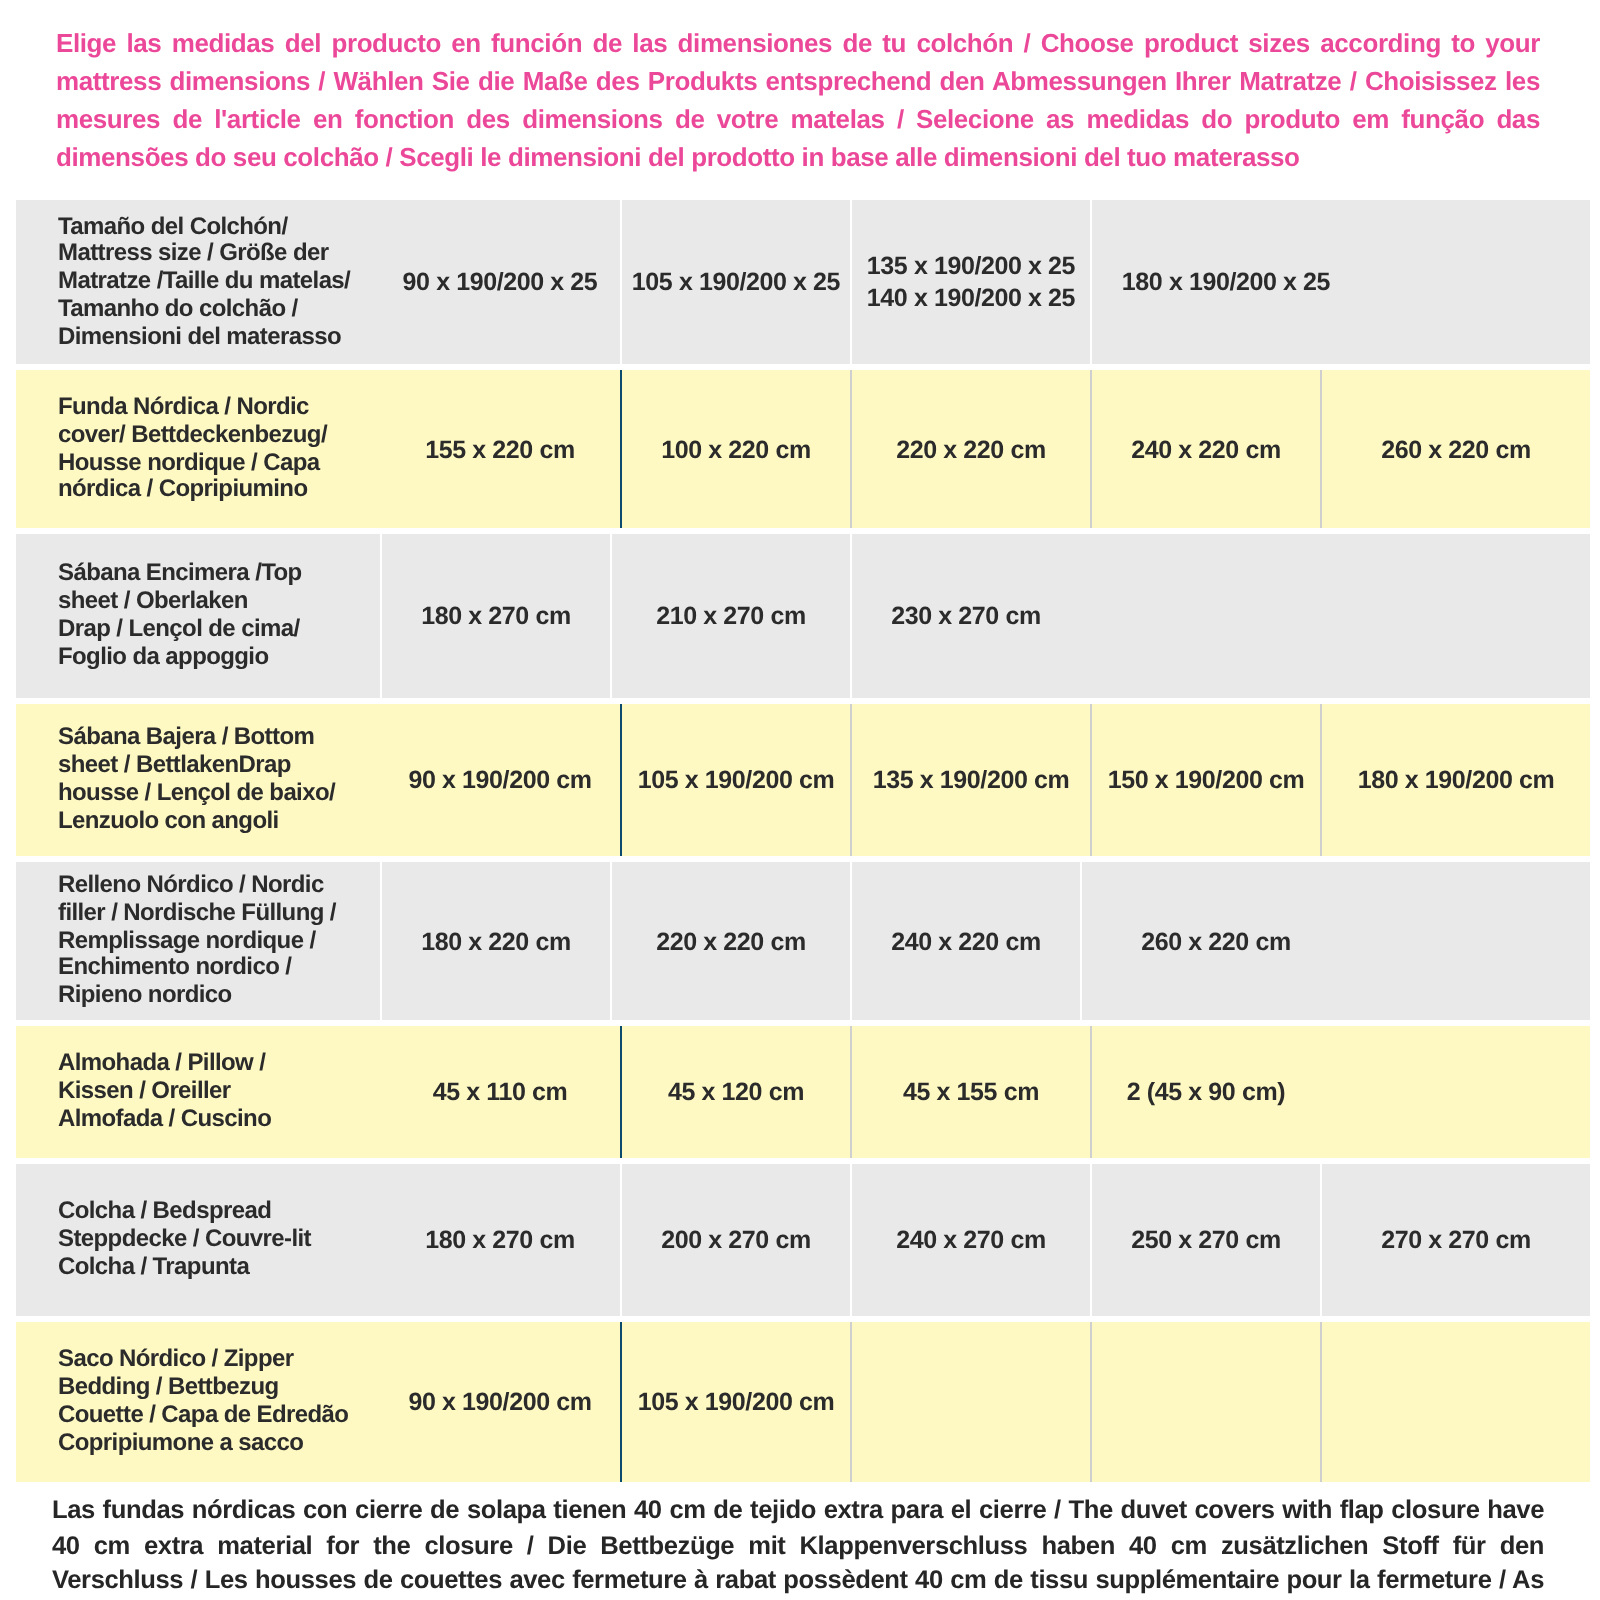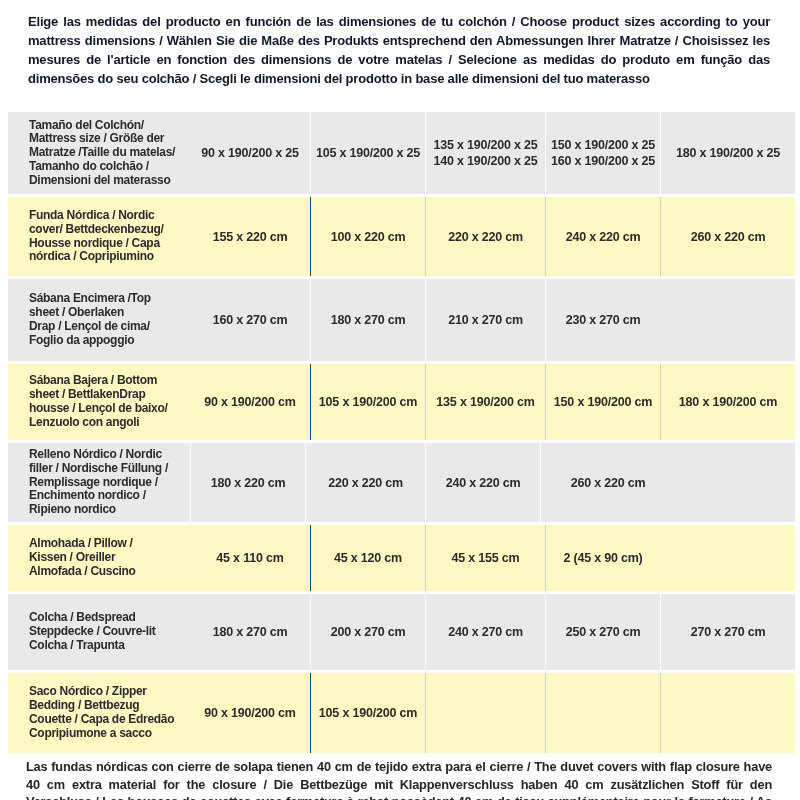--- a/index.html
+++ b/index.html
@@ -3,23 +3,23 @@
 <meta charset="utf-8">
 <style>
   html,body{margin:0;padding:0;}
   body{
     width:800px;height:800px;overflow:hidden;background:#ffffff;
     font-family:"Liberation Sans","DejaVu Sans",sans-serif;
     color:#2b2b2b;-webkit-font-smoothing:antialiased;
   }
   .intro{
     padding:12px 30px 0 28px;
-    margin-bottom:24px;
+    margin-bottom:12px;
     font-size:13px;font-weight:bold;text-align:justify;
-    line-height:19px;letter-spacing:-0.2px;color:#0f172a;
+    line-height:19px;letter-spacing:-0.2px;color:#ec4899;
   }
   .size-table{margin-left:8px;width:787px;}
   .trow{display:flex;margin-bottom:3px;background:#fef9c3;}
   .trow.alt{background:#e9e9e9;}
   .r1{height:82px}.r2{height:79px}.r3{height:82px}.r4{height:76px}
   .r5{height:79px}.r6{height:66px}.r7{height:76px}.r8{height:80px}
   .cell{box-sizing:border-box;}
   .label{
     width:182px;padding-left:21px;padding-right:2px;
     display:flex;flex-direction:column;justify-content:center;
@@ -53,43 +53,40 @@
   <div class="trow r1 alt">
     <div class="cell label">Tamaño del Colchón/
 Mattress size / Größe der
 Matratze /Taille du matelas/
 Tamanho do colchão /
 Dimensioni del materasso</div>
     <div class="cell val c1">90 x 190/200 x 25</div>
     <div class="cell val c2">105 x 190/200 x 25</div>
     <div class="cell val c3">135 x 190/200 x 25
 140 x 190/200 x 25</div>
-    <div class="cell val c4">150 x 190/200 x 25
-160 x 190/200 x 25</div>
     <div class="cell val c5">180 x 190/200 x 25</div>
   </div>
 
   <div class="trow r2">
     <div class="cell label">Funda Nórdica /  Nordic
 cover/ Bettdeckenbezug/
 Housse nordique  / Capa
 nórdica / Copripiumino</div>
     <div class="cell val c1">155 x 220 cm</div>
     <div class="cell val c2">100 x 220 cm</div>
     <div class="cell val c3">220 x 220 cm</div>
     <div class="cell val c4">240 x 220 cm</div>
     <div class="cell val c5">260 x 220 cm</div>
   </div>
 
   <div class="trow r3 alt">
     <div class="cell label">Sábana Encimera /Top
 sheet / Oberlaken
 Drap / Lençol de cima/
 Foglio da appoggio</div>
-    <div class="cell val c1">160 x 270 cm</div>
     <div class="cell val c2">180 x 270 cm</div>
     <div class="cell val c3">210 x 270 cm</div>
     <div class="cell val c4">230 x 270 cm</div>
   </div>
 
   <div class="trow r4">
     <div class="cell label">Sábana Bajera / Bottom
 sheet / BettlakenDrap
 housse / Lençol de baixo/
 Lenzuolo con angoli</div>

